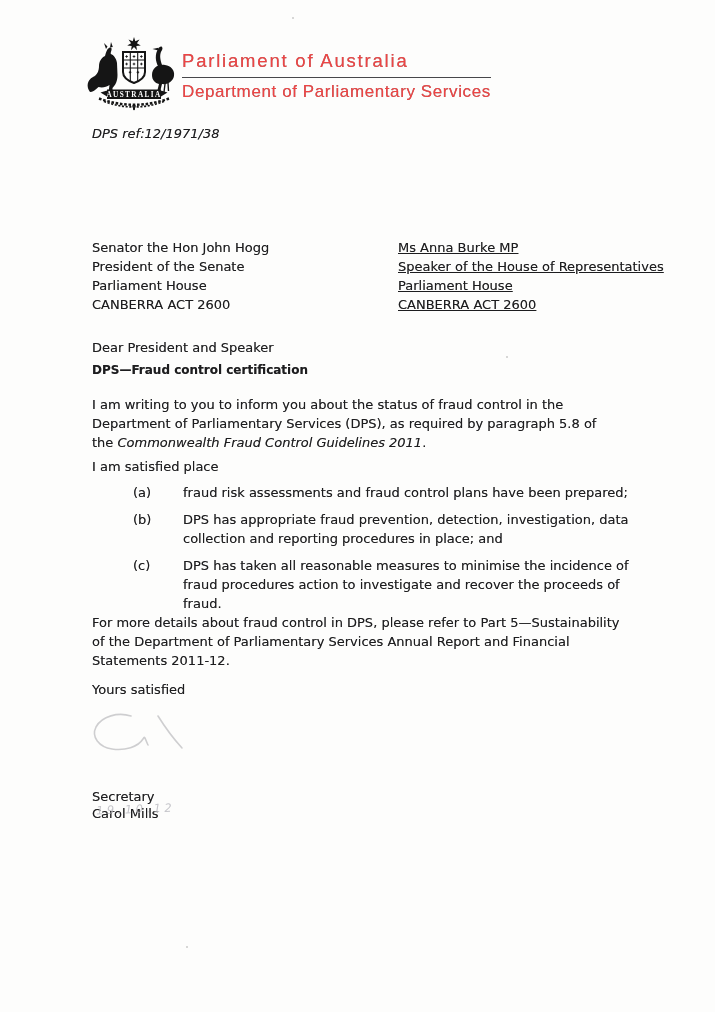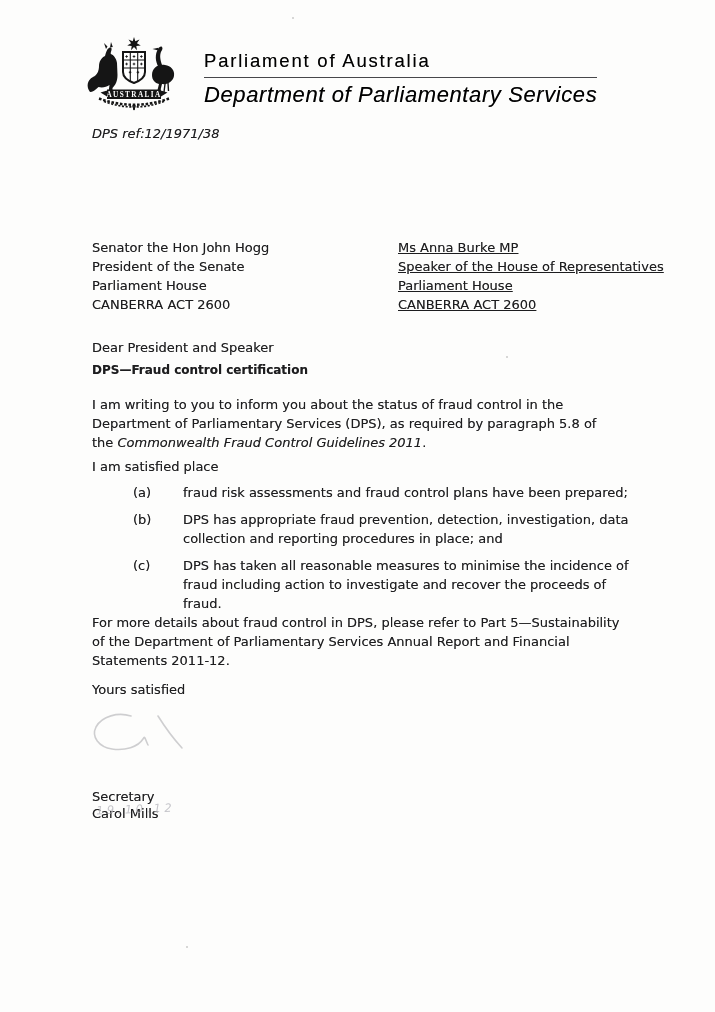--- a/index.html
+++ b/index.html
@@ -9,27 +9,27 @@
     font-family:"DejaVu Sans", sans-serif;
     color:#1d1d1f;
     text-shadow:0 0 0.3px rgba(40,40,40,0.55);
   }
   .abs { position:absolute; }
   .prelines { white-space:pre-line; }
   .body-text { font-size:13px; line-height:19px; }
 
   
   .crest { position:absolute; left:84px; top:35px; }
-  .lh-text { position:absolute; left:204px; top:50px; font-family:"Liberation Sans", sans-serif; color:#000000; }
+  .lh-text { position:absolute; left:182px; top:50px; font-family:"Liberation Sans", sans-serif; color:#ef4444; }
   .org {
     font-size:18.5px; letter-spacing:1.8px; font-weight:400;
     padding-bottom:5px; border-bottom:1.6px solid #47474a; margin-bottom:2px;
     padding-right:18px;
   }
-  .dept { font-size:22px; letter-spacing:0.6px; padding-top:2px;font-style:italic; }
+  .dept { font-size:17px; letter-spacing:0.6px; padding-top:2px; }
 
   .ref { left:92px; top:124px; font-size:13px;font-style:italic; }
 
   .addr { top:238px; font-size:13px; line-height:19px; }
   .addr-left { left:92px; }
   .addr-right { left:398px;text-decoration:underline; }
 
   .salutation { left:92px; top:338px; }
   .subject { left:92px; top:363px; font-weight:bold; font-size:12px; }
 
@@ -119,21 +119,21 @@
     <span class="li-text prelines">fraud risk assessments and fraud control plans have been prepared;</span>
   </div>
   <div class="li-row li-b body-text">
     <span class="li-marker">(b)</span>
     <span class="li-text prelines">DPS has appropriate fraud prevention, detection, investigation, data
 collection and reporting procedures in place; and</span>
   </div>
   <div class="li-row li-c body-text">
     <span class="li-marker">(c)</span>
     <span class="li-text prelines">DPS has taken all reasonable measures to minimise the incidence of
-fraud including action to investigate and recover the proceeds of
+fraud procedures action to investigate and recover the proceeds of
 fraud.</span>
   </div>
 
   <div class="abs para2 body-text prelines">For more details about fraud control in DPS, please refer to Part 5—Sustainability
 of the Department of Parliamentary Services Annual Report and Financial
 Statements 2011-12.</div>
 
   <div class="abs valediction body-text">Yours satisfied</div>
 
   <svg class="signature" width="135" height="58" viewBox="0 0 135 58">

